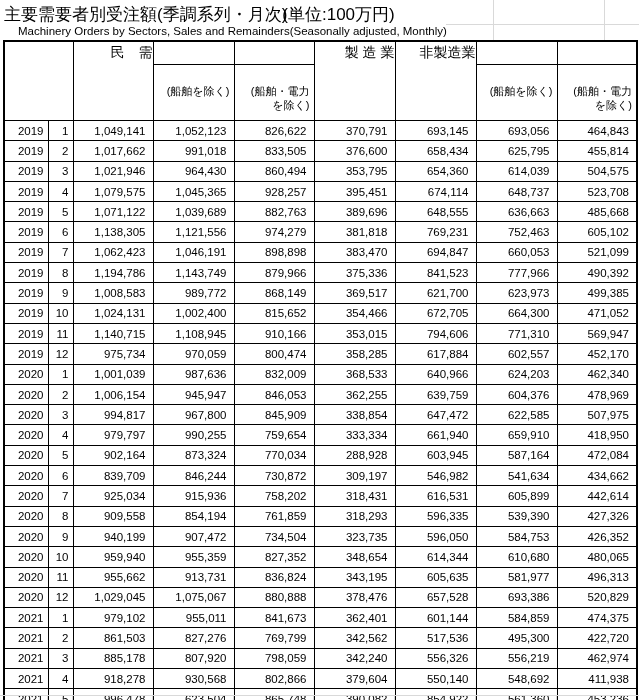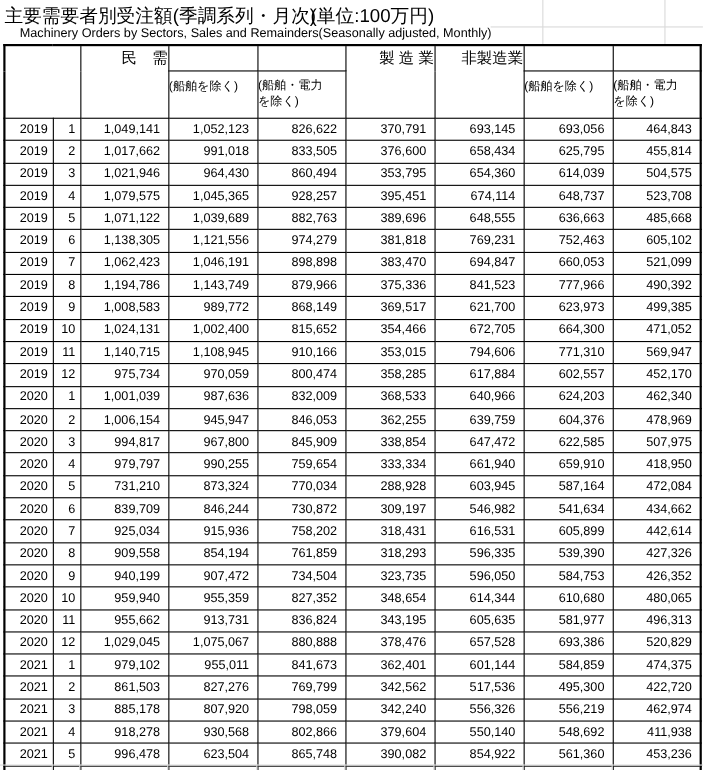--- a/index.html
+++ b/index.html
@@ -34,21 +34,21 @@
   th,td{
     border:1px solid #000;
     padding:0;
     font-weight:normal;
     overflow:hidden;
     white-space:nowrap;
   }
   tr.h1 th{height:22px;vertical-align:top;}
   tr.h2 th{height:36px;vertical-align:top;}
   .grp{font-size:14px;text-align:right;padding:2px 0 0 7px;}
-  .sub{font-size:11px;text-align:left;padding:6px 4px 0 0;}
+  .sub{font-size:11px;text-align:right;padding:19px 4px 0 0;}
   .sub .ln{display:block;line-height:14px;}
   .lt-div{border-left:1px solid #bbbbbb;}
   td{font-size:11.5px;height:19.3px;}
   td.c-year{text-align:right;padding-right:4px;}
   td.c-month{text-align:right;padding-right:4px;}
   td.c-num{text-align:right;padding-right:7px;}
   tr.empty-row td{height:15px;}
 </style>
 </head>
 <body>
@@ -283,21 +283,21 @@
           <td class="c-num">990,255</td>
           <td class="c-num">759,654</td>
           <td class="c-num">333,334</td>
           <td class="c-num">661,940</td>
           <td class="c-num">659,910</td>
           <td class="c-num">418,950</td>
         </tr>
         <tr>
           <td class="c-year">2020</td>
           <td class="c-month">5</td>
-          <td class="c-num">731,210</td>
+          <td class="c-num">902,164</td>
           <td class="c-num">873,324</td>
           <td class="c-num">770,034</td>
           <td class="c-num">288,928</td>
           <td class="c-num">603,945</td>
           <td class="c-num">587,164</td>
           <td class="c-num">472,084</td>
         </tr>
         <tr>
           <td class="c-year">2020</td>
           <td class="c-month">6</td>

